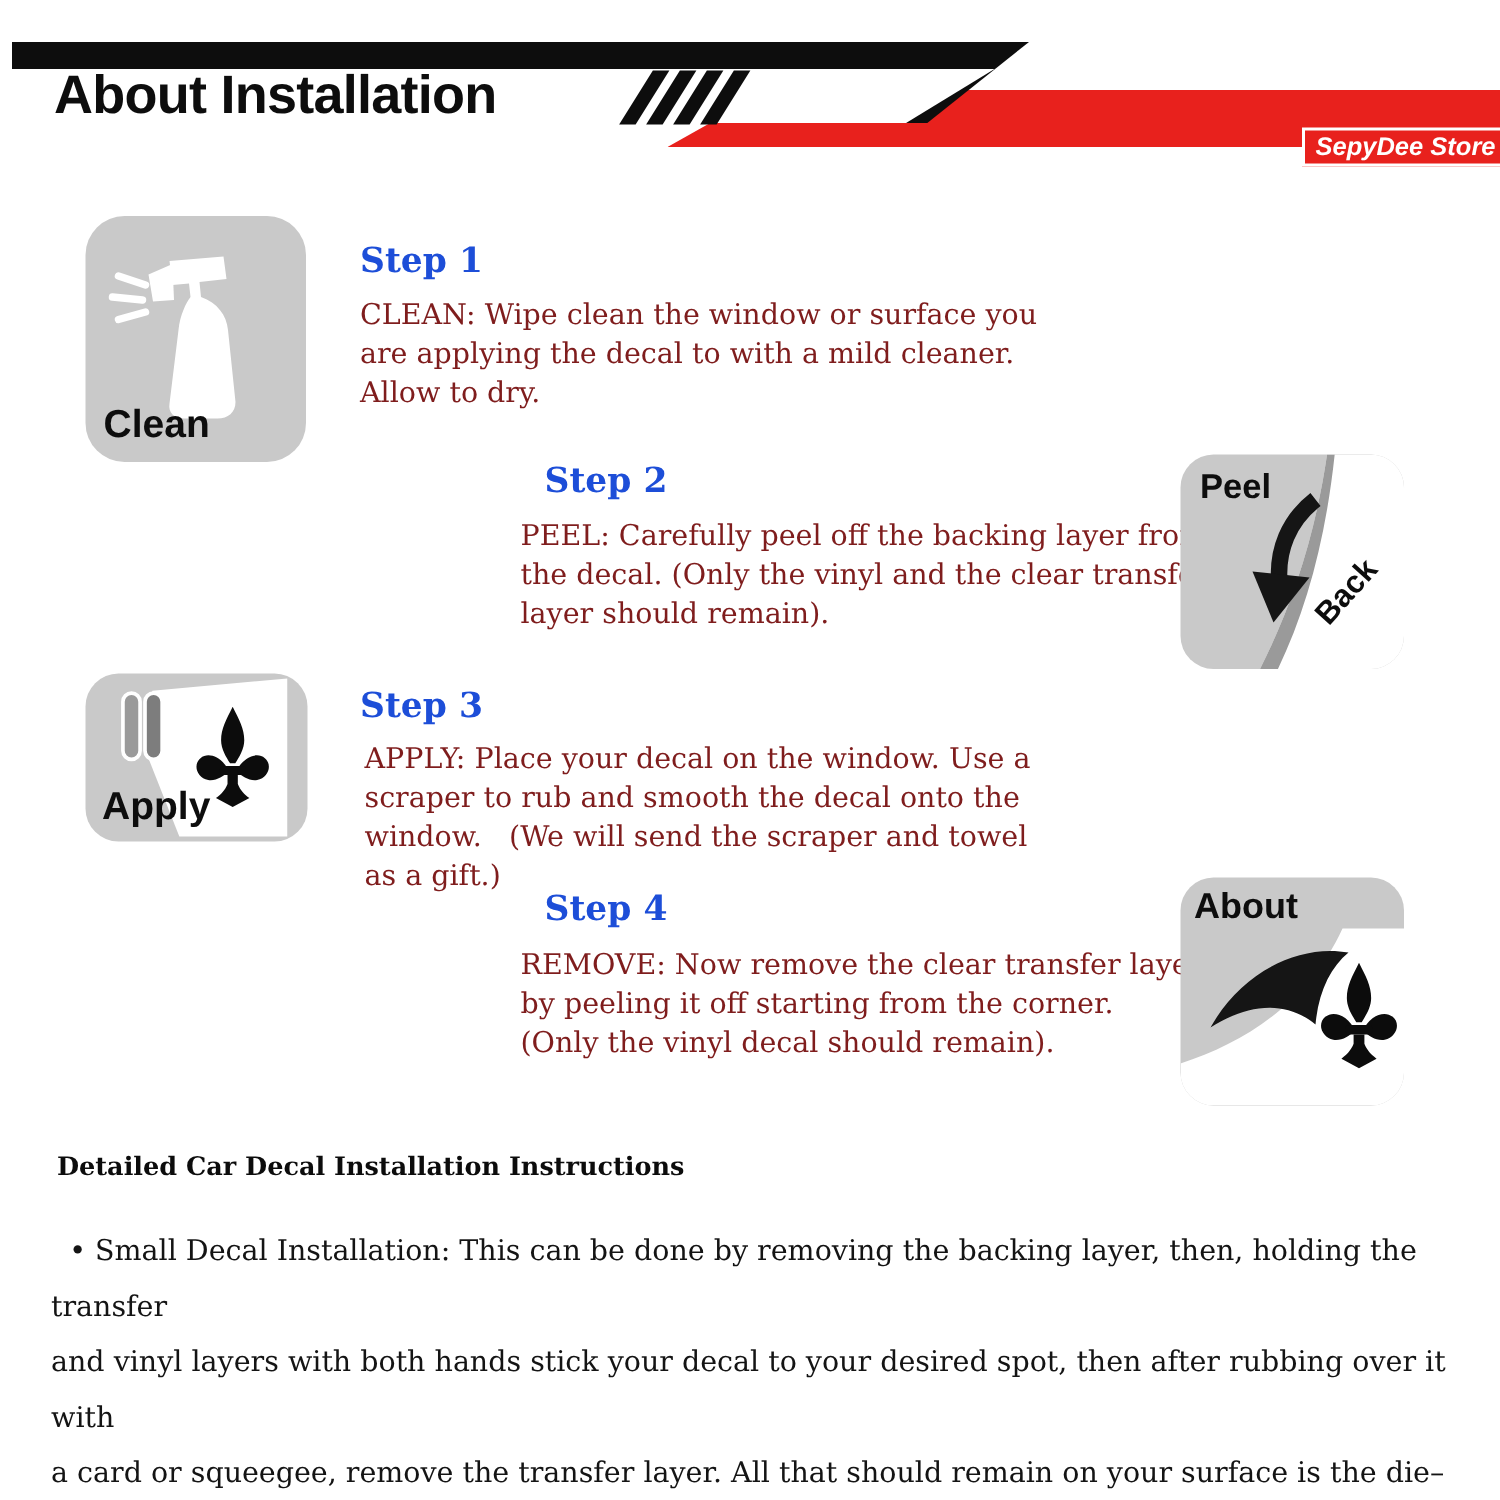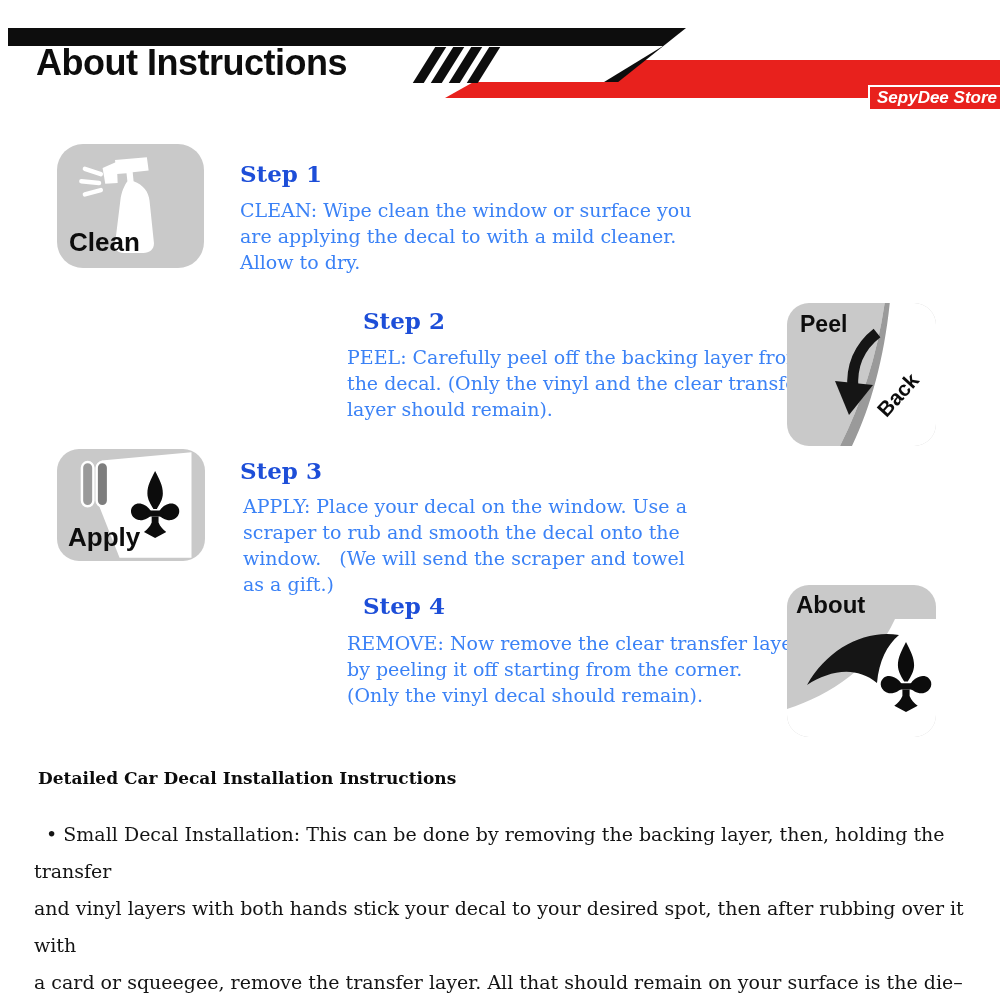--- a/index.html
+++ b/index.html
@@ -41,37 +41,37 @@
     font-family:"Liberation Sans", sans-serif; font-weight:bold; font-style:italic;
     font-size:17px; line-height:19px; padding:1px 7px 2px 7px; white-space:nowrap;
   }
 
   
   .step-heading {
     position:absolute; font-weight:bold; font-size:23px; color:#1d4ed8;
     font-family:"DejaVu Serif", serif;
   }
   .step-text {
-    position:absolute; font-size:19px; line-height:26px; color:#3b82f6;
+    position:absolute; font-size:19px; line-height:26px; color:#7f1d1d;
     white-space:pre-wrap; width:480px;
   }
   .h-step1 { left:240px; top:160px; }
   .t-step1 { left:240px; top:197px; }
   .h-step2 { left:363px; top:307px; }
   .t-step2 { left:347px; top:344px; }
   .h-step3 { left:240px; top:457px; }
   .t-step3 { left:243px; top:493px; }
   .h-step4 { left:363px; top:592px; }
   .t-step4 { left:347px; top:630px; }
 
   
   .icon-tile {
     position:absolute; background:#c9c9c9; border-radius:22px; overflow:hidden;
   }
-  .tile-clean  { left:57px;  top:144px; width:147px; height:124px; border-radius:26px; }
+  .tile-clean  { left:57px;  top:144px; width:147px; height:164px; border-radius:26px; }
   .tile-peel   { left:787px; top:303px; width:149px; height:143px; }
   .tile-apply  { left:57px;  top:449px; width:148px; height:112px; }
   .tile-remove { left:787px; top:585px; width:149px; height:152px; }
   .icon-tile svg { position:absolute; inset:0; width:100%; height:100%; }
   .icon-label {
     position:absolute; z-index:5; color:#0d0d0d;
     font-family:"Liberation Sans", sans-serif; font-weight:bold; white-space:nowrap;
   }
   .lbl-clean  { left:12px; bottom:10px; font-size:26px; }
   .lbl-peel   { left:13px; top:8px;    font-size:23px; }
@@ -103,21 +103,21 @@
     </g>
   </defs>
 </svg>
 
 <div class="page">
 
   <header>
     <div class="band-red"></div>
     <div class="band-black"></div>
     <div class="band-white"></div>
-    <h1 class="page-title">About Instructions</h1>
+    <h1 class="page-title">About Installation</h1>
     <div class="slashes">
       <i></i><i></i><i></i><i></i>
     </div>
     <div class="store-badge">SepyDee Store</div>
   </header>
 
   <div class="icon-tile tile-clean">
     <svg viewBox="0 0 147 140">
       <g stroke="#ffffff" stroke-width="5" stroke-linecap="round" fill="none">
         <line x1="22" y1="28" x2="40" y2="34"></line>

